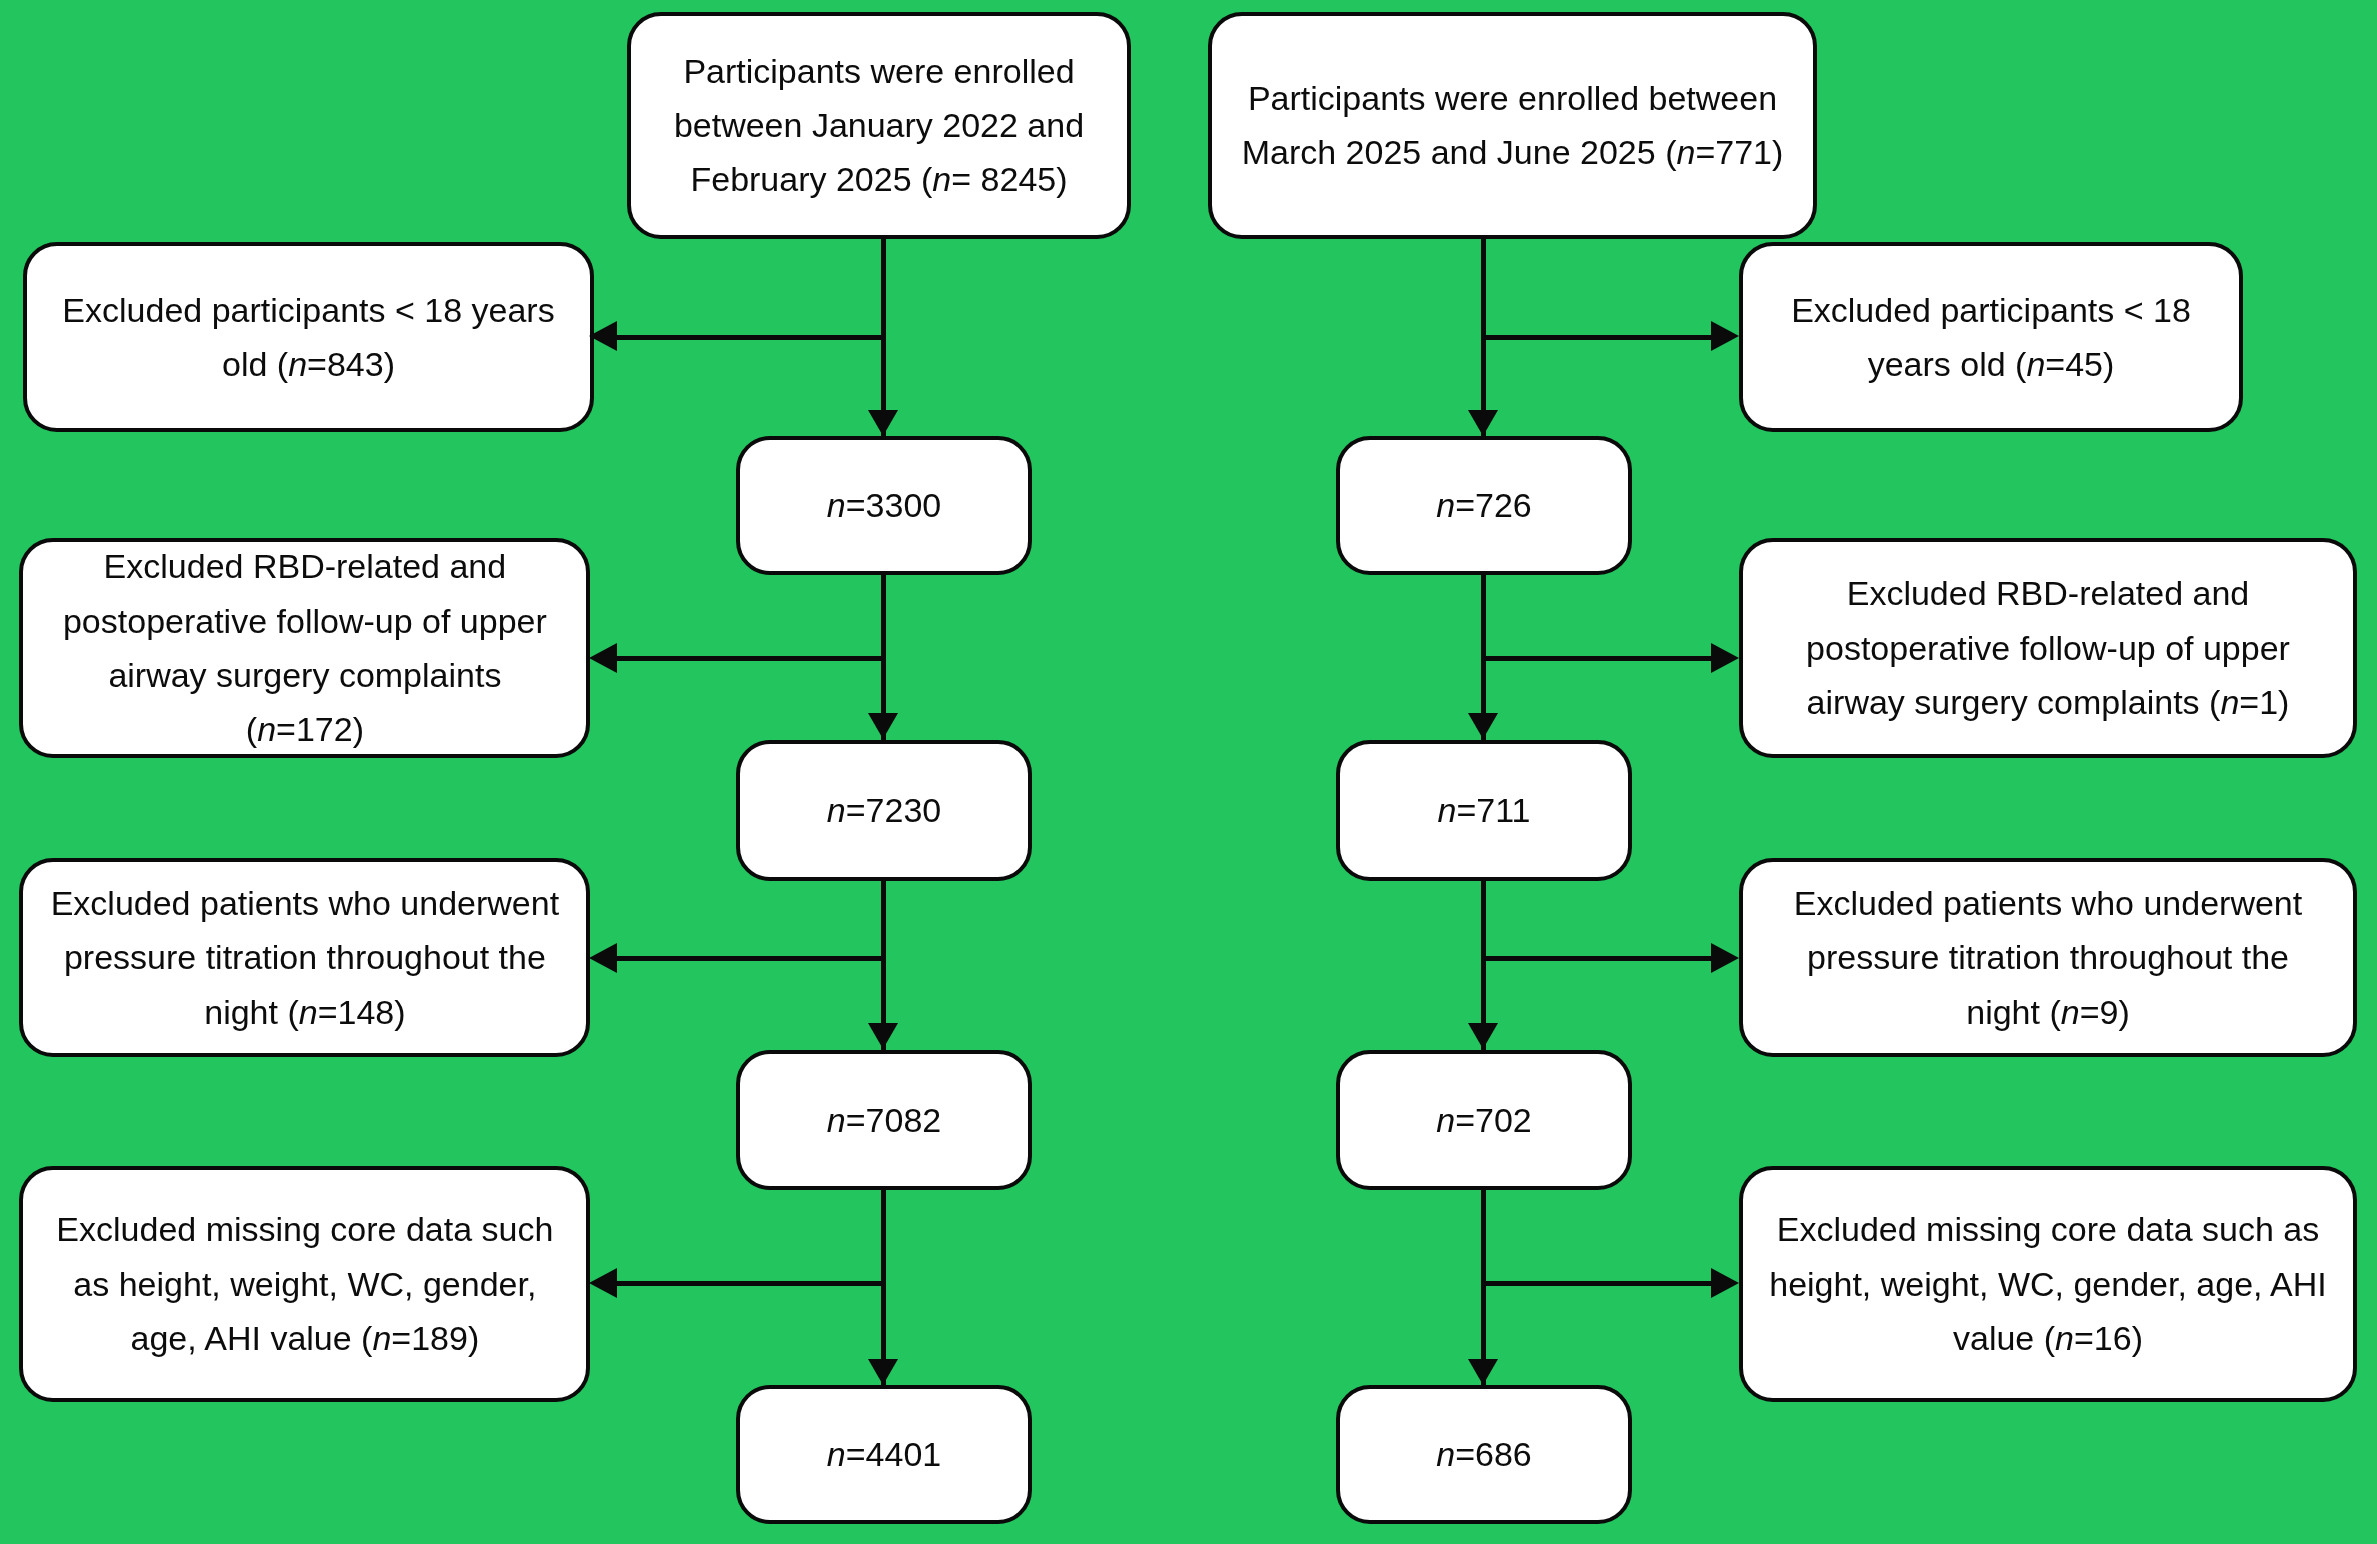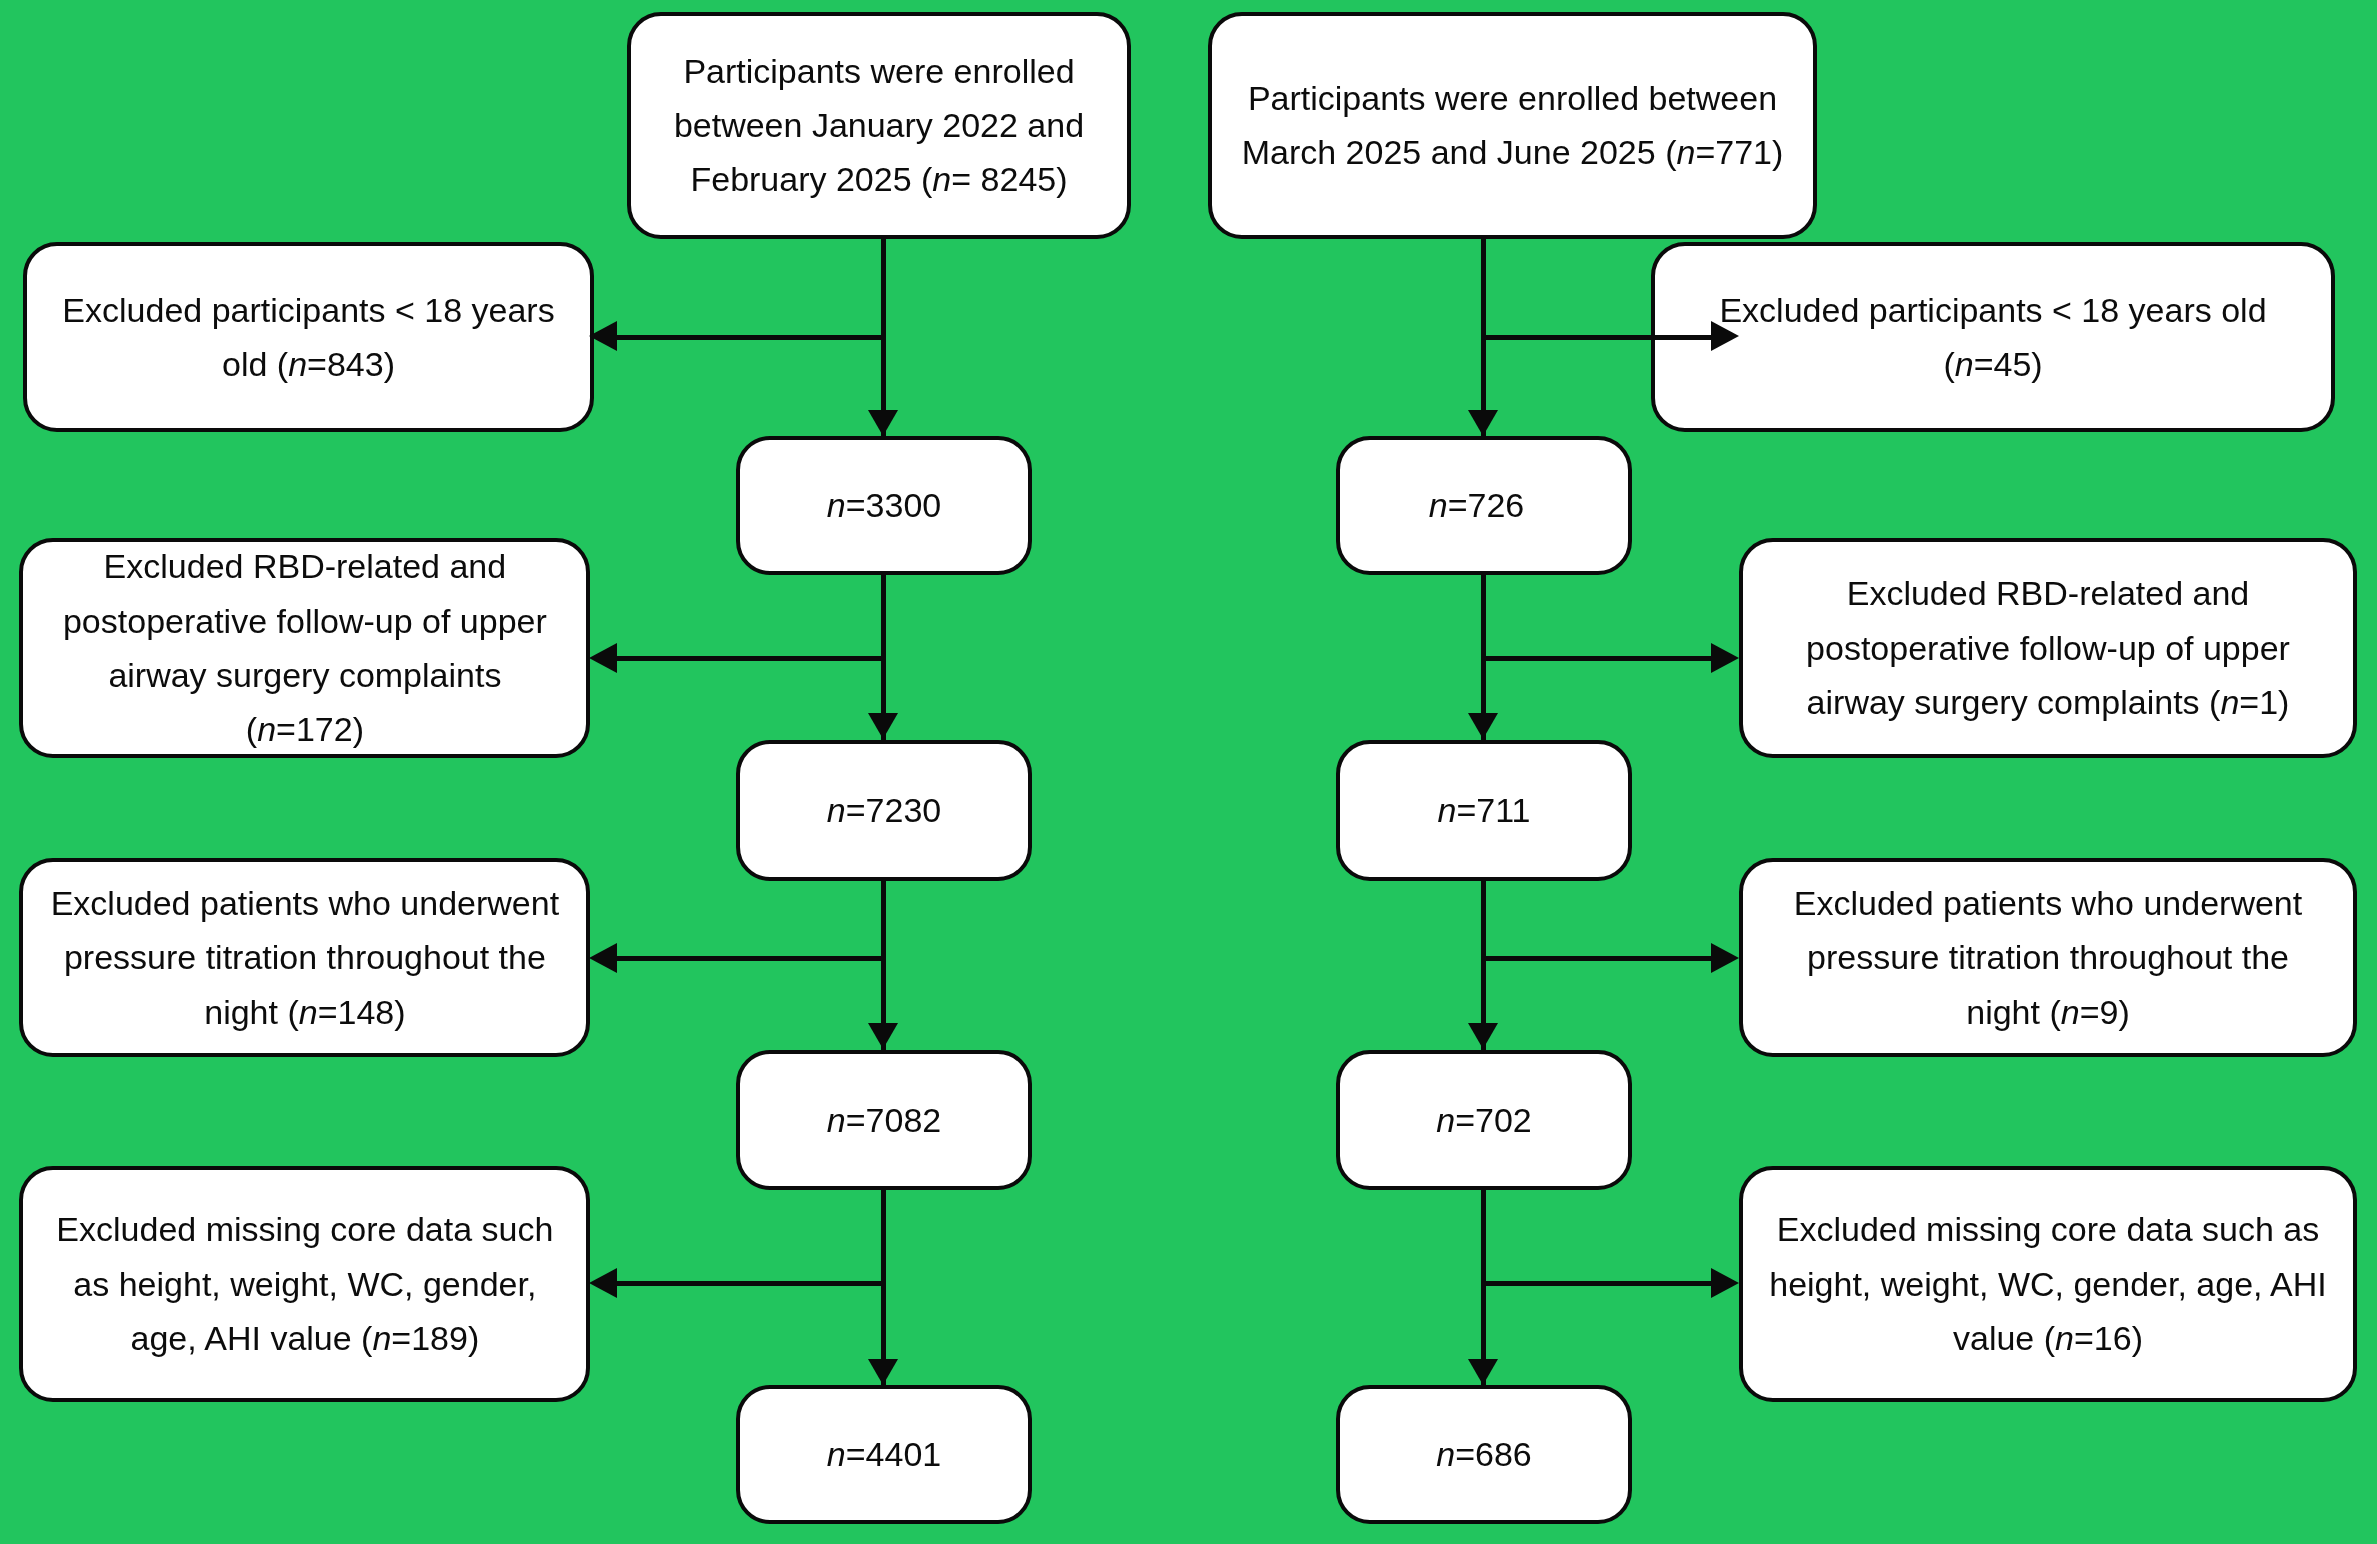--- a/index.html
+++ b/index.html
@@ -105,37 +105,37 @@
 
   <div class="arrow-left" style="left:589px;top:321px;"></div>
   <div class="arrow-left" style="left:589px;top:643px;"></div>
   <div class="arrow-left" style="left:589px;top:943px;"></div>
   <div class="arrow-left" style="left:589px;top:1268px;"></div>
 
   <div class="box" style="left:1208px;top:11.6px;width:609px;height:227px;">
     <div><span>Participants were enrolled between March 2025 and June 2025 (</span><i class="nvar">n</i><span>=771)</span></div>
   </div>
 
-  <div class="box" style="left:1651px;top:242px;width:684px;height:190px;">
+  <div class="box" style="left:1739px;top:242px;width:504px;height:190px;">
     <div><span>Excluded participants &lt; 18 years old (</span><i class="nvar">n</i><span>=45)</span></div>
   </div>
 
   <div class="box" style="left:1739px;top:538px;width:618px;height:220px;">
     <div><span>Excluded RBD-related and postoperative follow-up of upper airway surgery complaints (</span><i class="nvar">n</i><span>=1)</span></div>
   </div>
 
   <div class="box" style="left:1739px;top:858px;width:618px;height:199px;">
     <div><span>Excluded patients who underwent pressure titration throughout the night (</span><i class="nvar">n</i><span>=9)</span></div>
   </div>
 
   <div class="box" style="left:1739px;top:1166px;width:618px;height:236px;">
     <div><span>Excluded missing core data such as height, weight, WC, gender, age, AHI value (</span><i class="nvar">n</i><span>=16)</span></div>
   </div>
 
-  <div class="box" style="left:1336px;top:436px;width:296px;height:139px;padding-left:8px;">
+  <div class="box" style="left:1336px;top:436px;width:296px;height:139px;">
     <div><i class="nvar">n</i><span>=726</span></div>
   </div>
 
   <div class="box" style="left:1336px;top:740px;width:296px;height:141px;">
     <div><i class="nvar">n</i><span>=711</span></div>
   </div>
 
   <div class="box" style="left:1336px;top:1050px;width:296px;height:140px;justify-content:center;">
     <div><i class="nvar">n</i><span>=702</span></div>
   </div>

